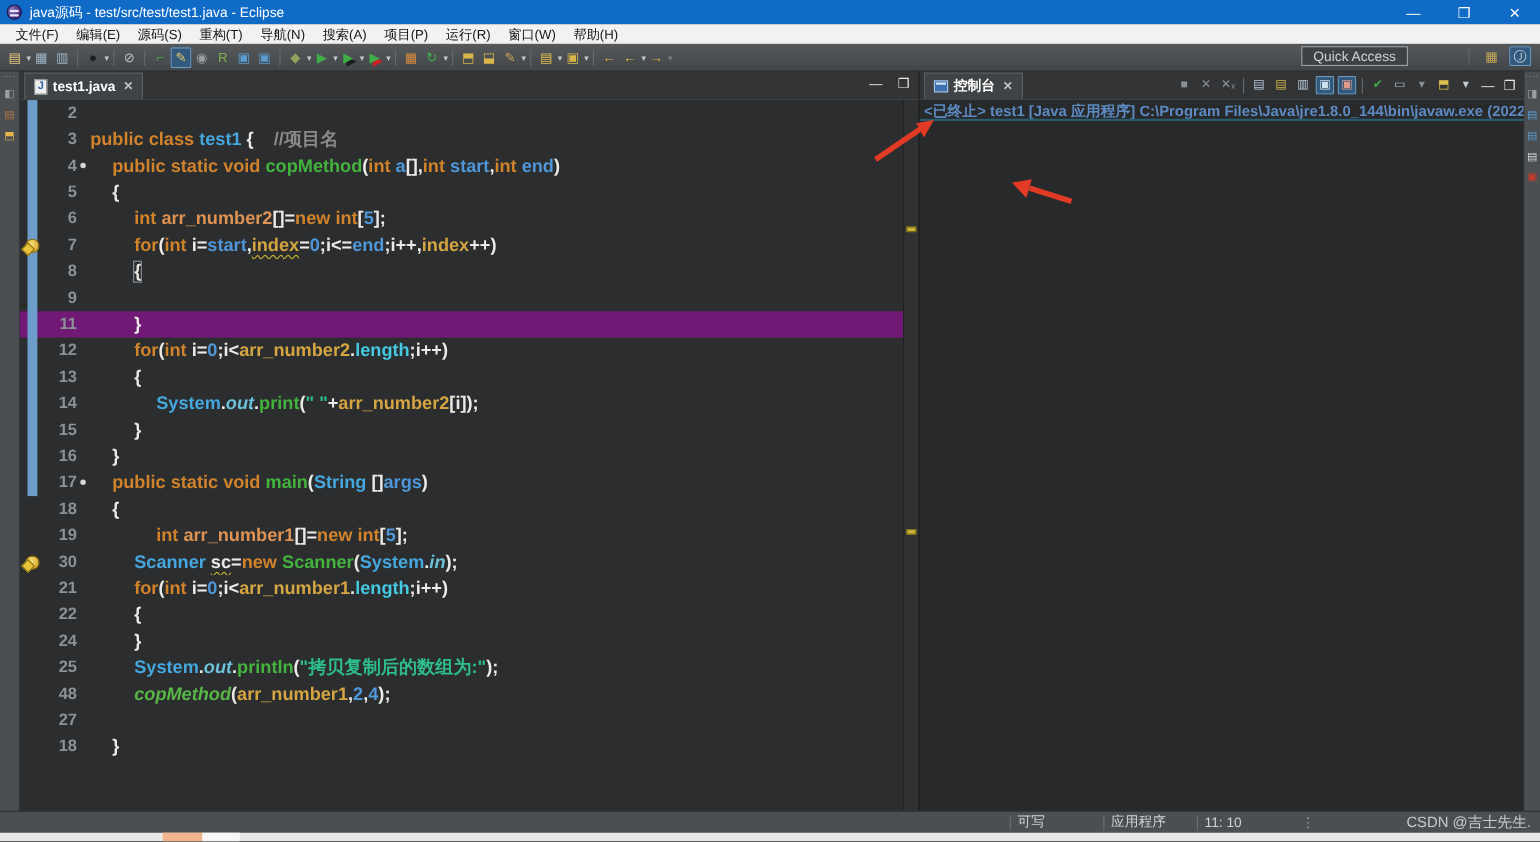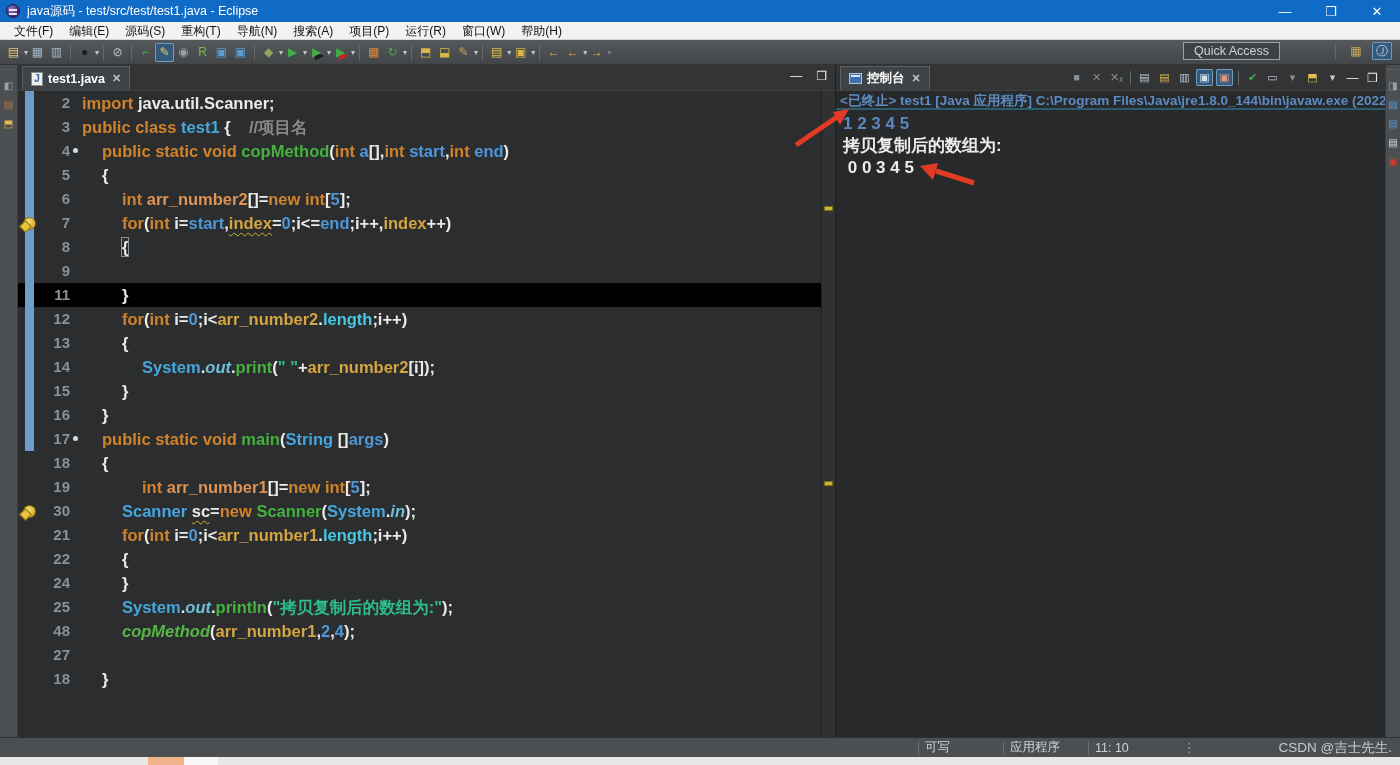--- a/index.html
+++ b/index.html
@@ -42,21 +42,21 @@
   .editor{width:817px;display:flex;flex-direction:column;background:#2b2d2e;position:relative;flex:none;}
   .etabbar{height:26px;background:#323436;display:flex;align-items:flex-end;position:relative;border-bottom:1px solid #404345;}
   .etab{height:24px;margin-left:4px;background:#3f4345;border:1px solid #5a5e61;border-bottom:none;display:flex;align-items:center;gap:5px;padding:0 8px;color:#fff;font-weight:bold;font-size:12.5px;}
   .jicon{width:12px;height:14px;background:#efefef;color:#2d62a8;font-size:10px;font-weight:bold;display:flex;align-items:center;justify-content:center;border:1px solid #8a8a8a;}
   .tab-close{color:#c3c3c3;font-size:11px;font-weight:bold;margin-left:2px;}
   .eview-btns{position:absolute;right:8px;top:4px;display:flex;gap:14px;color:#e8e8e8;font-size:12px;}
   .ebody{flex:1;display:flex;position:relative;font-weight:bold;font-size:16.5px;line-height:24px;}
   .lines{flex:1;position:relative;padding-top:0;}
   .diffbar{position:absolute;left:7px;top:0;width:9px;background:#6d9ec9;z-index:1;}
   .crow{display:flex;height:24px;position:relative;}
-  .crow.hl{background:#000000;}
+  .crow.hl{background:#701a75;}
   .annot{width:22px;flex:none;position:relative;z-index:2;display:flex;align-items:center;justify-content:center;}
   .lnum{width:34px;flex:none;text-align:right;color:#8a9298;font-size:15px;padding-right:4px;position:relative;}
   .mdot{position:absolute;right:-4px;top:9px;width:5px;height:5px;border-radius:50%;background:#d8d8d8;}
   .ccode{white-space:pre;padding-left:8px;}
   .bulb{width:13px;height:13px;border-radius:50%;background:radial-gradient(circle at 40% 35%,#f5e07a,#d9a92c 75%);border:1px solid #8a6d14;position:relative;}
   .bulb:after{content:"";position:absolute;left:-3px;bottom:-2px;width:7px;height:7px;background:#e8c43a;border:1px solid #8a6d14;transform:rotate(45deg);}
   .warn-ul{text-decoration:underline;text-decoration-style:wavy;text-decoration-color:#c8b52b;text-decoration-thickness:1px;text-underline-offset:3px;}
   .brace-box{outline:1px solid #8a9298;outline-offset:0px;}
   .tk-i, .tk-f{font-style:italic;}
   .ruler{width:14px;background:#2f3132;border-left:1px solid #202122;position:relative;flex:none;}
@@ -241,21 +241,20 @@
         <span>—</span>
         <span>❒</span>
       </div>
     </div>
     <div class="ebody">
       <div class="lines" id="code-lines">
         <div class="diffbar" id="diffbar" style="top: 0px; height: 360px;"></div>
       <div class="crow">
             <span class="annot"></span>
             <span class="lnum">2</span>
-            <span class="ccode" style="padding-left: 8px;"><span class="tk-k" style="color: rgb(209, 131, 44);">import </span><span class="tk-p" style="color: rgb(236, 234, 230);">java.util.Scanner;</span></span>
           </div>
           <div class="crow">
             <span class="annot"></span>
             <span class="lnum">3</span>
             <span class="ccode" style="padding-left: 8px;"><span class="tk-k" style="color: rgb(209, 131, 44);">public class </span><span class="tk-c" style="color: rgb(69, 167, 221);">test1</span><span class="tk-p" style="color: rgb(236, 234, 230);"> {    </span><span class="tk-cm" style="color: rgb(138, 138, 138);">//项目名</span></span>
           </div>
           <div class="crow">
             <span class="annot"></span>
             <span class="lnum">4<span class="mdot"></span></span>
             <span class="ccode" style="padding-left: 28px;"><span class="tk-k" style="color: rgb(209, 131, 44);">public static void </span><span class="tk-d" style="color: rgb(68, 179, 62);">copMethod</span><span class="tk-p" style="color: rgb(236, 234, 230);">(</span><span class="tk-k" style="color: rgb(209, 131, 44);">int </span><span class="tk-n" style="color: rgb(79, 151, 216);">a</span><span class="tk-p" style="color: rgb(236, 234, 230);">[],</span><span class="tk-k" style="color: rgb(209, 131, 44);">int </span><span class="tk-n" style="color: rgb(79, 151, 216);">start</span><span class="tk-p" style="color: rgb(236, 234, 230);">,</span><span class="tk-k" style="color: rgb(209, 131, 44);">int </span><span class="tk-n" style="color: rgb(79, 151, 216);">end</span><span class="tk-p" style="color: rgb(236, 234, 230);">)</span></span>
@@ -431,21 +430,20 @@
             <span class="ctool" style="color: rgb(224, 192, 80);">⬒</span>
           </span>
           <span style="display: flex; align-items: center;">
             <span class="ctool" style="color: rgb(195, 201, 204);">▾</span>
           </span>
           <span class="ctool" style="color: rgb(232, 232, 232); font-size: 12px;">—</span>
           <span class="ctool" style="color: rgb(232, 232, 232); font-size: 12px;">❒</span>
         </div>
     </div>
     <div class="cheader">&lt;已终止&gt; test1 [Java 应用程序] C:\Program Files\Java\jre1.8.0_144\bin\javaw.exe  (2022年8月23日 上午8</div>
-    <div class="cout" id="console-out"><div style="color: rgb(91, 135, 192);">1 2 3 4 5</div><div style="color: rgb(236, 236, 236);">拷贝复制后的数组为:</div><div style="color: rgb(236, 236, 236);"> 0 0 3 4 5</div></div>
   </div>
 
   <div class="strip right" id="right-strip">
     <span class="strip-handle">∙∙∙∙</span>
   <span class="sicon" style="color: rgb(154, 160, 164);">◨</span>
       <span class="sicon" style="color: rgb(90, 155, 208);">▤</span>
       <span class="sicon" style="color: rgb(90, 155, 208);">▤</span>
       <span class="sicon" style="color: rgb(216, 219, 221);">▤</span>
       <span class="sicon" style="color: rgb(204, 58, 42);">▣</span>
     </div>

